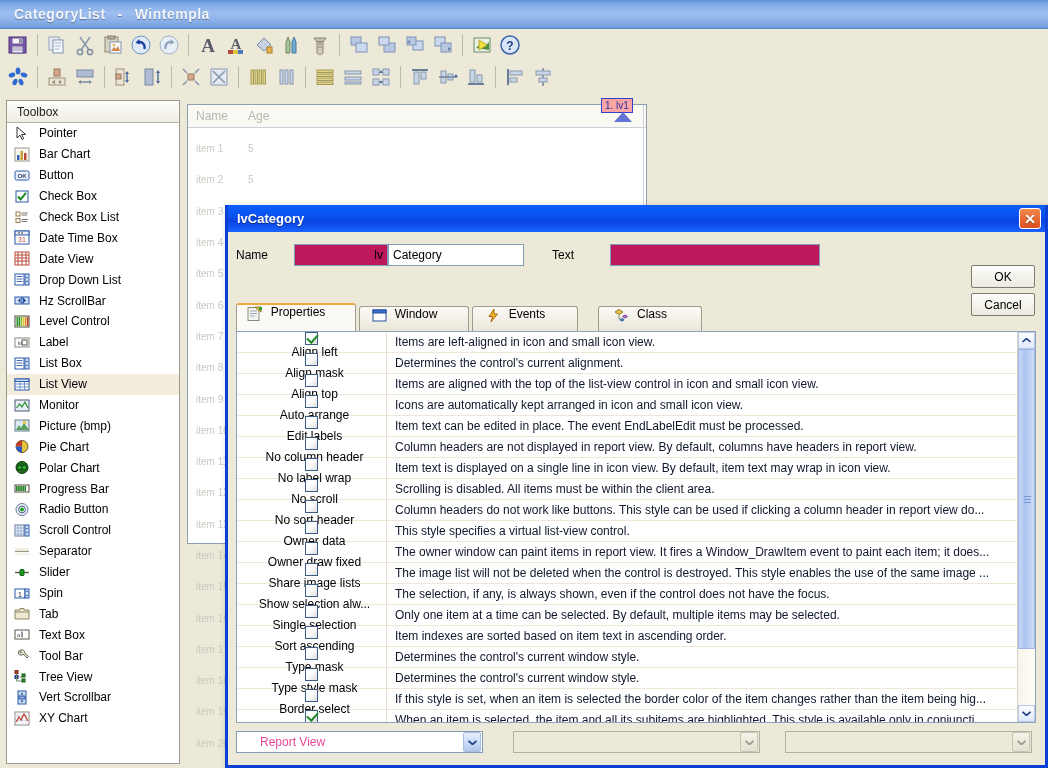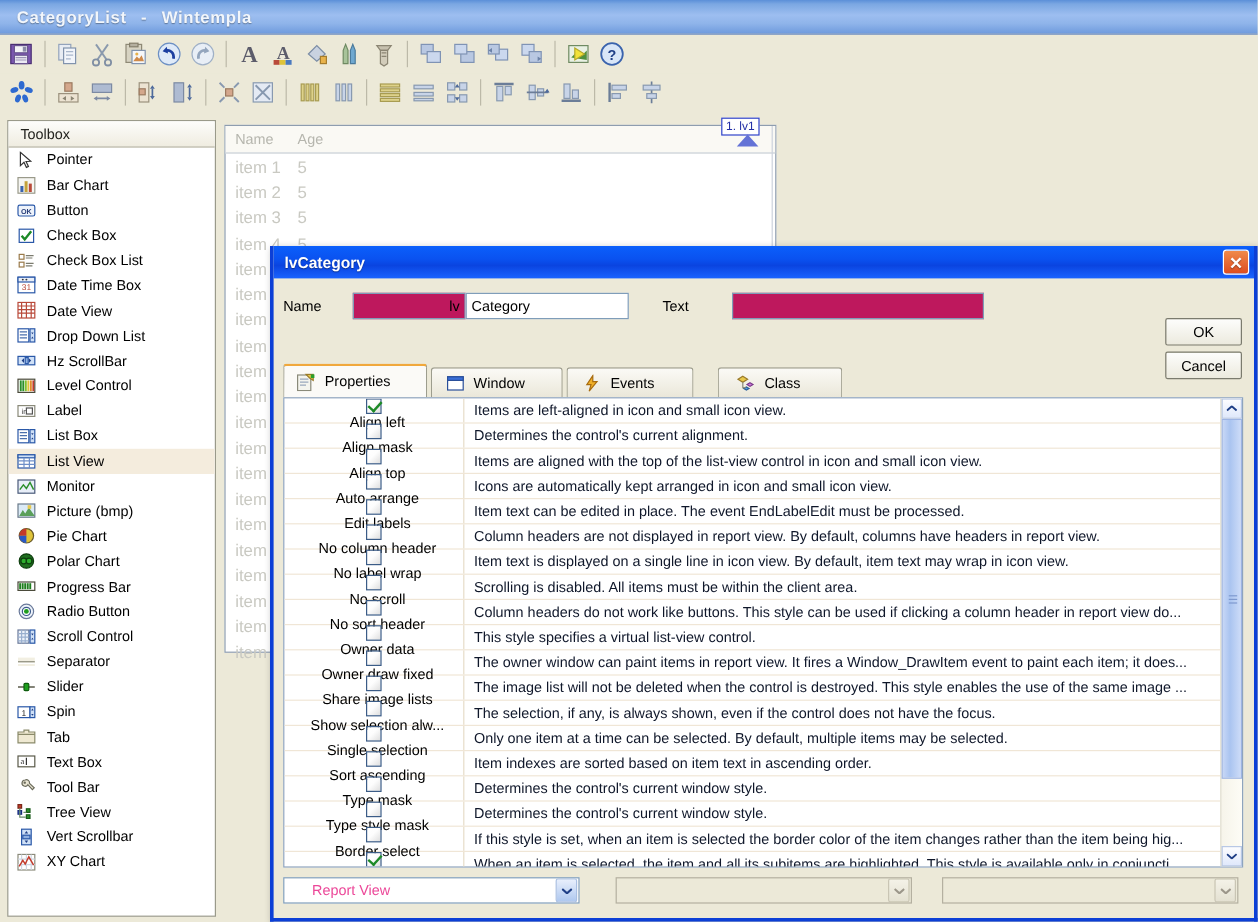--- a/index.html
+++ b/index.html
@@ -60,27 +60,27 @@
   .lv-design{
     position:absolute;left:7px;top:8px;width:460px;height:440px;
     background:#fff;border:1px solid #8e9daf;box-sizing:border-box;
   }
   .lv-head{
     height:22px;border-bottom:1px solid #c8cfd8;display:flex;align-items:center;
     background:#faf9f4;color:#b6b6ae;font-size:12px;
   }
   .lv-head .c1{width:52px;padding-left:8px;}
   .lv-head .c2{width:60px;}
-  .lv-row{height:21.3px;display:flex;align-items:center;color:#c9c9c2;font-size:14px;}
+  .lv-row{height:21.3px;display:flex;align-items:center;color:#c9c9c2;font-size:10px;margin-top:10px;}
   .lv-row .c1{width:52px;padding-left:8px;}
   .lv-row .c2{width:60px;}
   .lv-vsplit{position:absolute;left:455px;top:0;bottom:0;width:1px;background:#ccd3dc;}
   .lv-tag{
     position:absolute;left:421px;top:2px;
-    border:1px solid #2f42c8;background:#ffffff;color:#2430a6;
+    border:1px solid #2f42c8;background:#fca5a5;color:#2430a6;
     font-size:10px;padding:0 3px;line-height:13px;height:13px;z-index:3;
   }
   .lv-marker{position:absolute;left:434px;top:16px;width:0;height:0;
      border-left:9px solid transparent;border-right:9px solid transparent;border-bottom:10px solid #6473d6;z-index:3;}
 
   
   .dlg{
     position:absolute;left:225px;top:205px;width:823px;height:563px;
     background:#ece9d8;border:3px solid #0c3fd6;border-top:none;box-sizing:border-box;
     box-shadow:2px 2px 6px rgba(0,0,0,.3);
@@ -113,21 +113,21 @@
     font-size:12px;display:flex;align-items:center;justify-content:center;color:#000;
     border-radius:2px;
   }
 
   
   .tabs{position:absolute;left:8px;top:71px;display:flex;align-items:flex-end;}
   .tab{
     height:25px;margin-right:3px;padding:0 28px 0 8px;box-sizing:border-box;
     border:1px solid #9d9d8e;border-bottom:none;
     background:linear-gradient(to bottom,#fbfaf6,#eae7d9);
-    display:flex;align-items:center;font-size:12px;color:#000;
+    display:flex;font-size:12px;color:#000;
     border-radius:3px 3px 0 0;
   }
   .tab.active{
     height:28px;background:#fbfaf7;border-top:2px solid #f0a83c;
     font-weight:normal;
   }
   .tab .tico{width:18px;height:16px;margin-right:6px;display:flex;align-items:center;justify-content:center;}
 
   .tabpanel{
     position:absolute;left:8px;top:99px;width:800px;height:392px;

